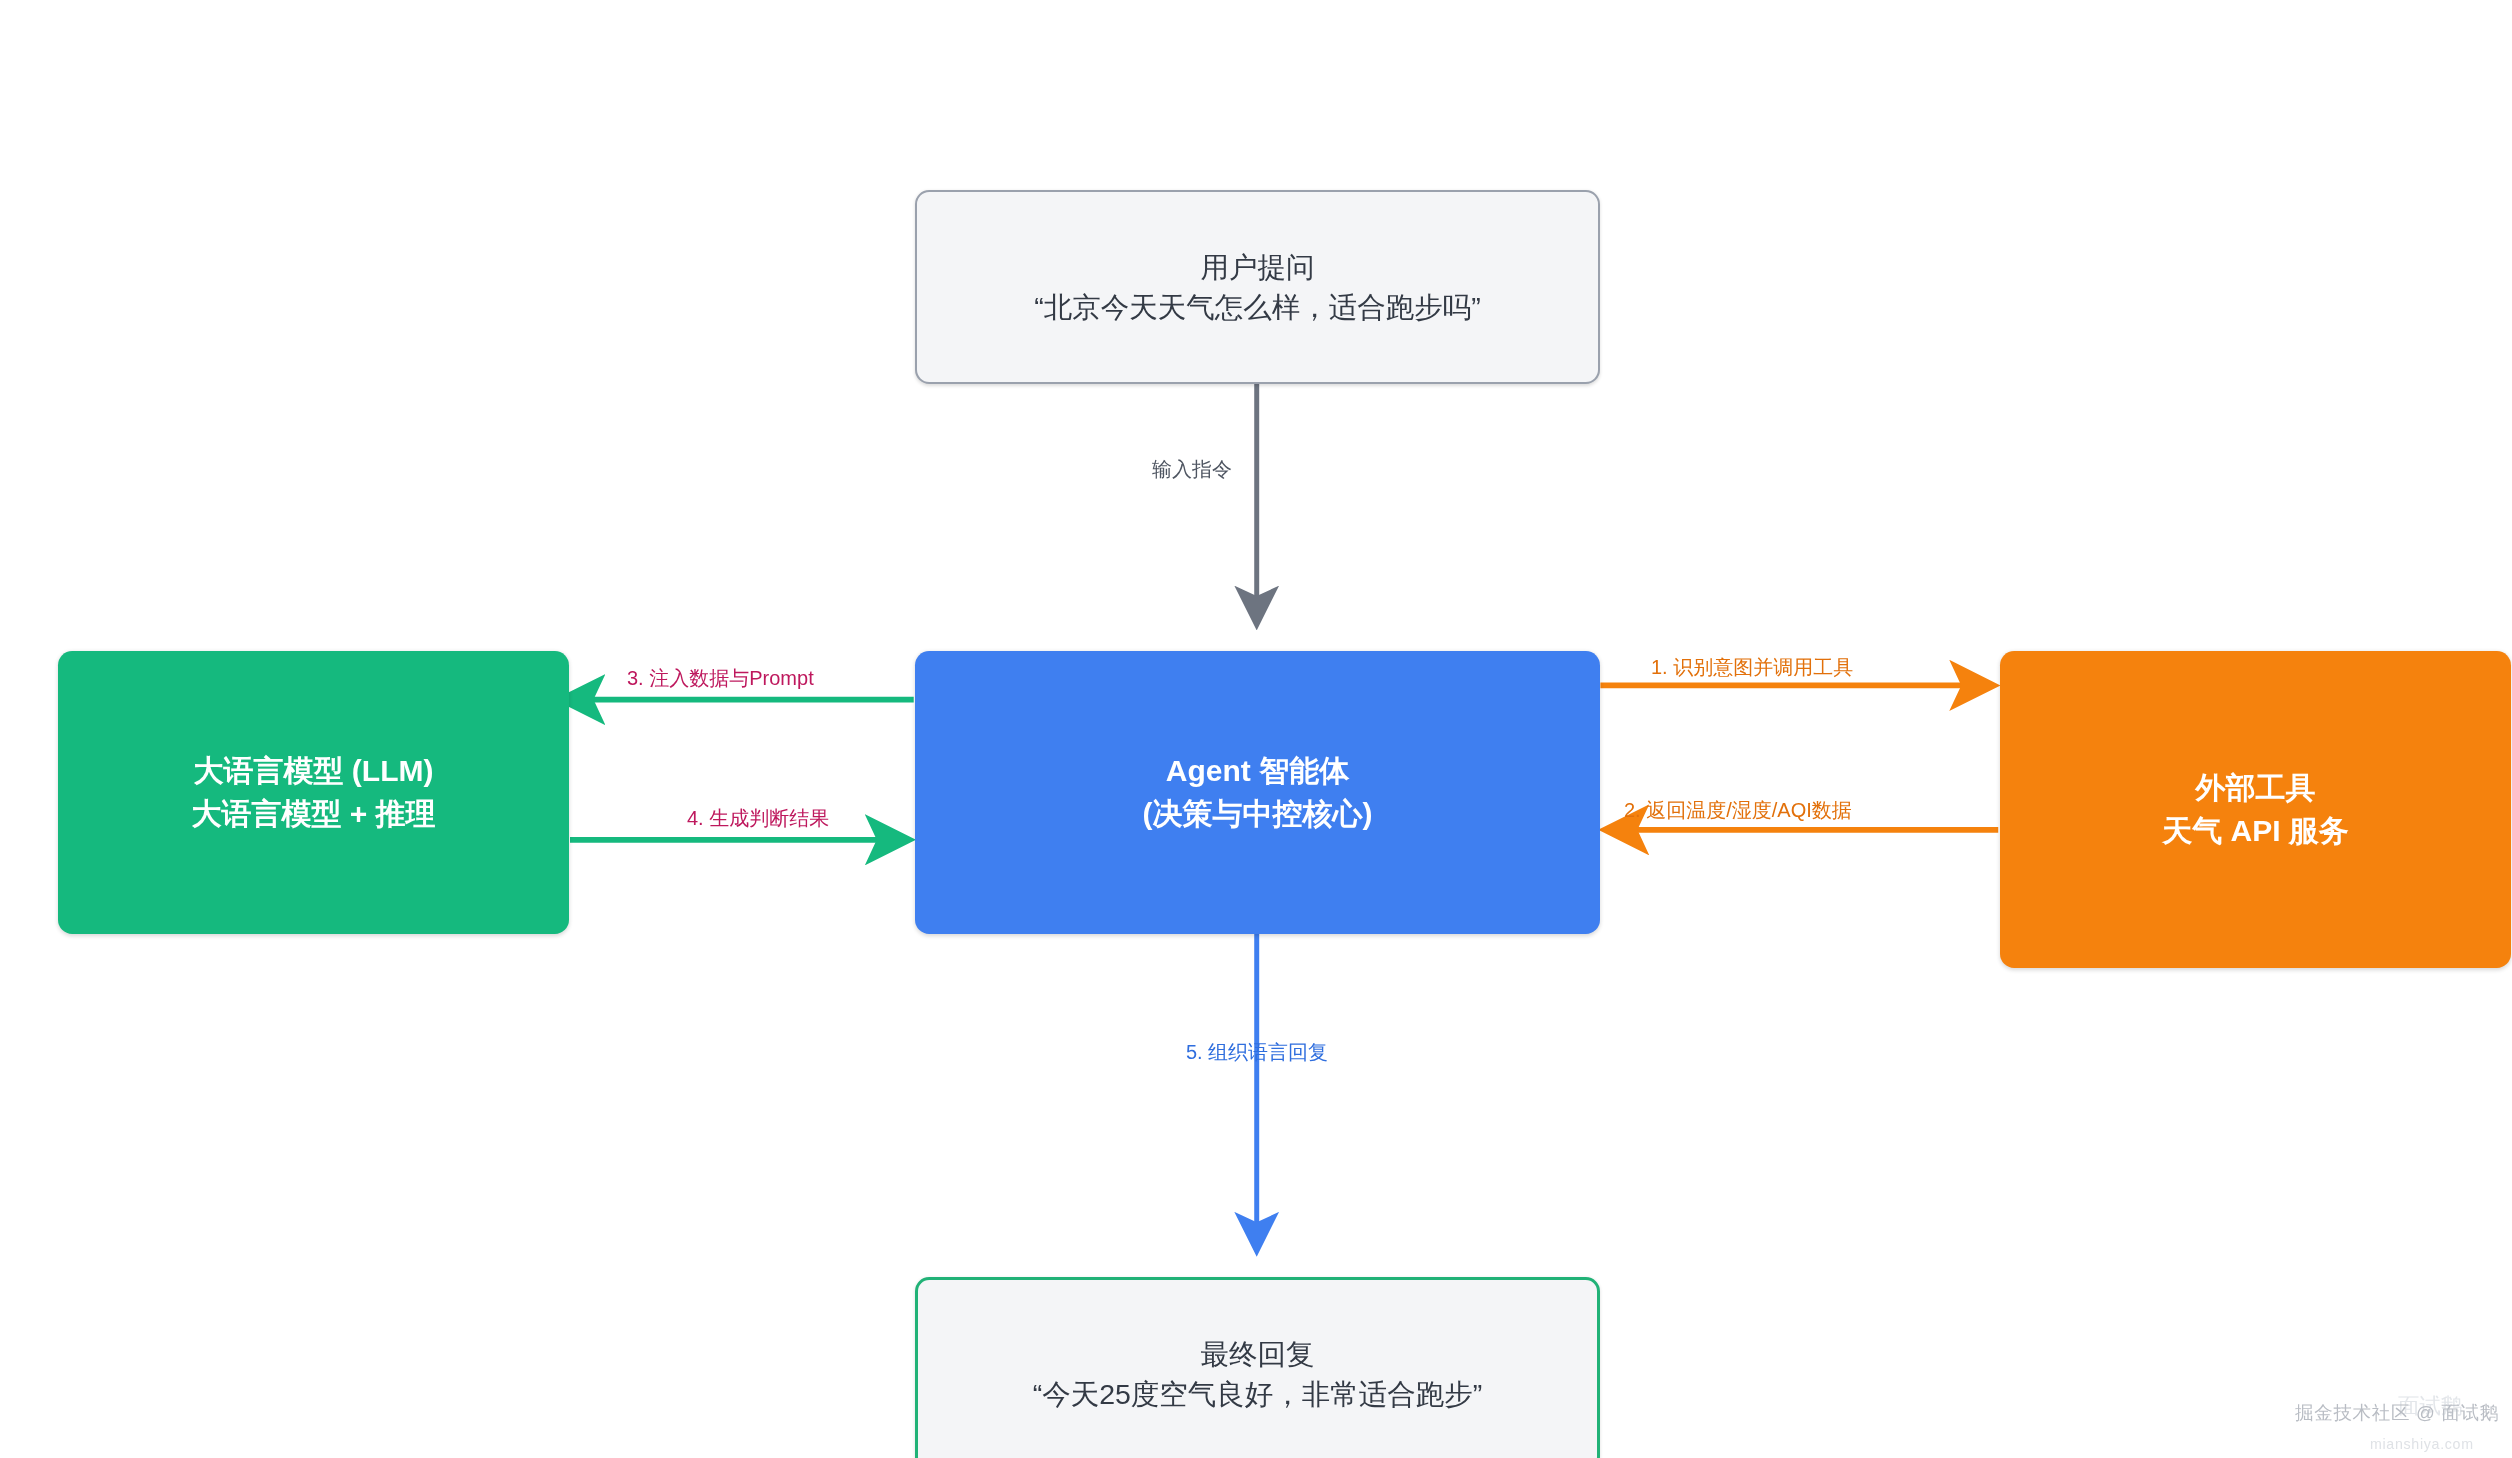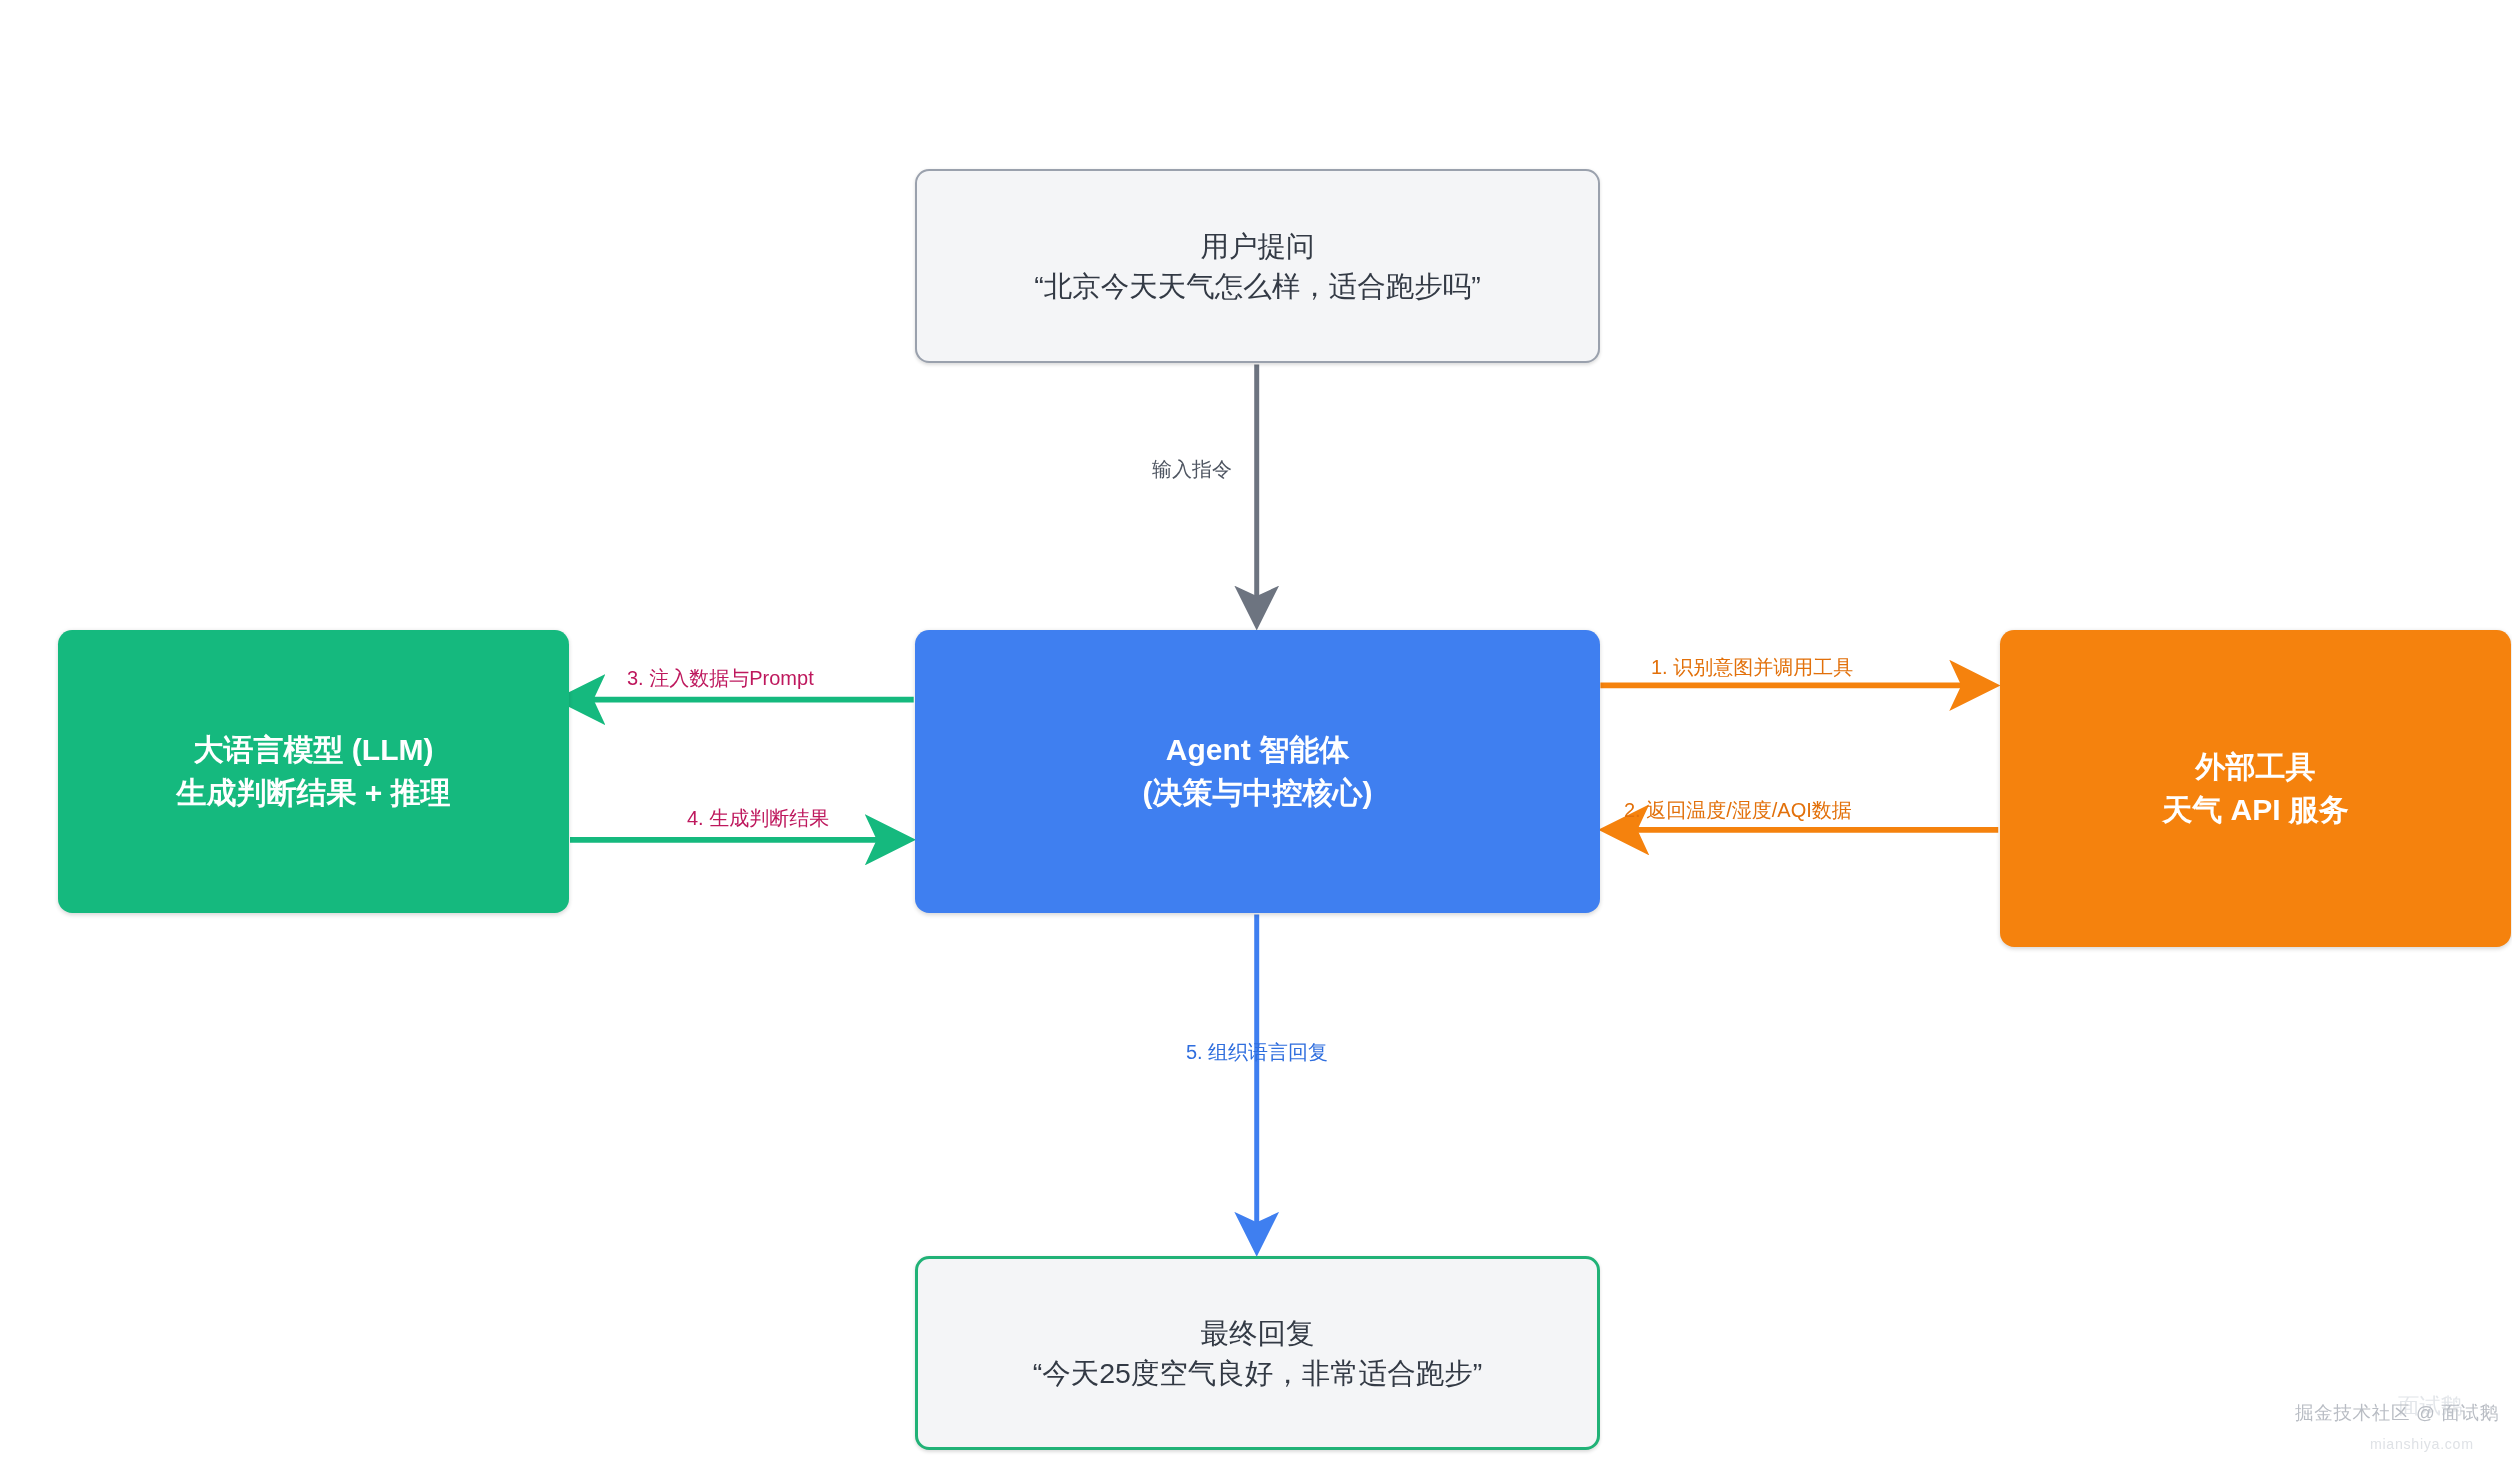--- a/index.html
+++ b/index.html
@@ -19,20 +19,21 @@
   
   .node {
     position: absolute;
     box-sizing: border-box;
     display: flex;
     flex-direction: column;
     align-items: center;
     justify-content: center;
     text-align: center;
     border-radius: 14.2px;
+    margin-top: 21px;
   }
   .node .line {
     display: block;
     white-space: nowrap;
     line-height: 1.42;
   }
 
   
   .node-plain {
     background: #f4f5f7;
@@ -144,21 +145,21 @@
 
   <div class="edge-label lbl-blue" style="left:1257px; top:1042px; transform:translateX(-50%);">5. 组织语言回复</div>
 
   <div class="node node-plain node-grey-border" style="left:915px; top:169px; width:685px; height:194px;">
     <span class="line">用户提问</span>
     <span class="line">“北京今天天气怎么样，适合跑步吗”</span>
   </div>
 
   <div class="node node-solid node-green" style="left:58px; top:630px; width:511px; height:283px;">
     <span class="line">大语言模型 (LLM)</span>
-    <span class="line">生成判断结果 + 推理</span>
+    <span class="line">大语言模型 + 推理</span>
   </div>
 
   <div class="node node-solid node-blue" style="left:915px; top:630px; width:685px; height:283px;">
     <span class="line">Agent 智能体</span>
     <span class="line">(决策与中控核心)</span>
   </div>
 
   <div class="node node-solid node-orange" style="left:2000px; top:630px; width:511px; height:317px;">
     <span class="line">外部工具</span>
     <span class="line">天气 API 服务</span>

